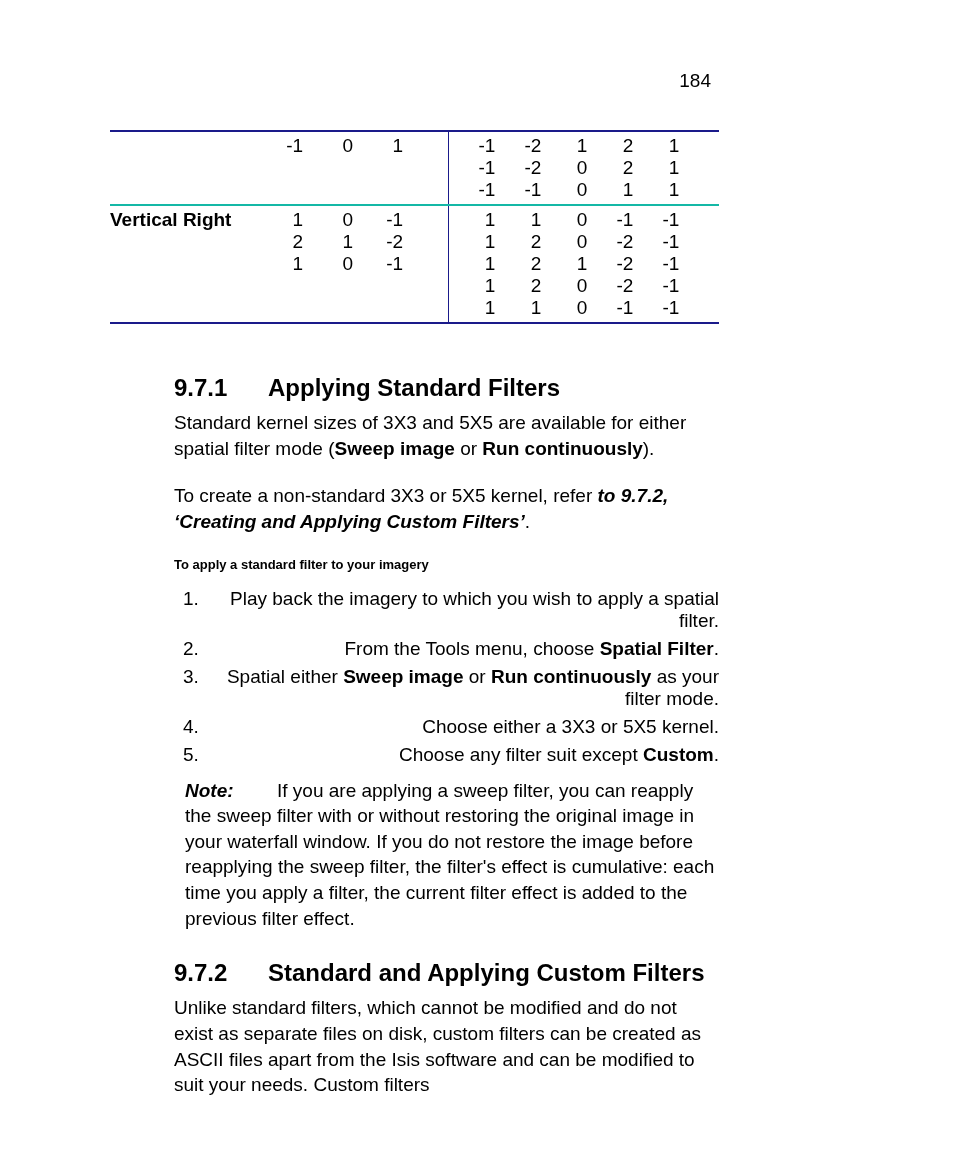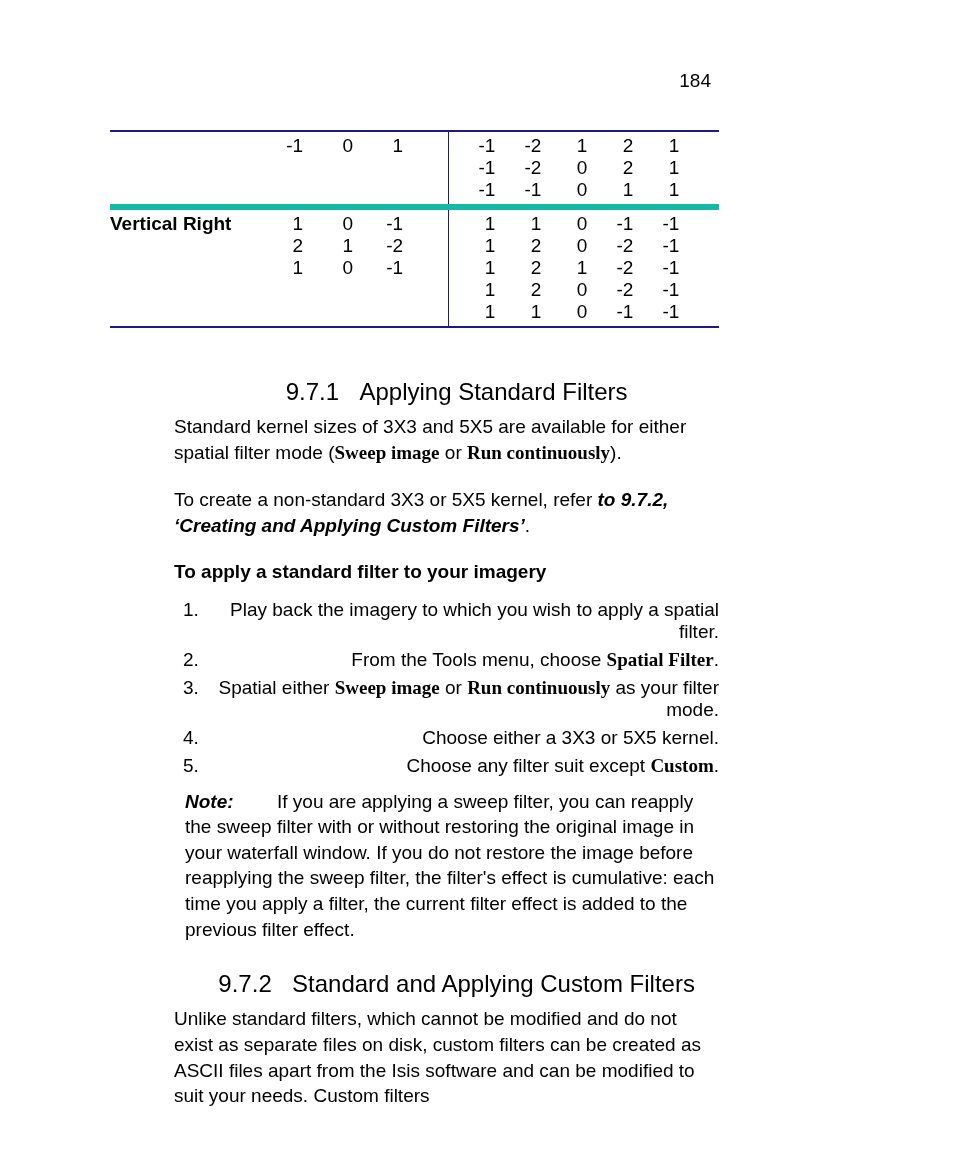--- a/index.html
+++ b/index.html
@@ -25,21 +25,21 @@
     .table-wrap {
       margin-top: 60px;
       border-top: 2px solid #1a1a8a;
       border-bottom: 2px solid #1a1a8a;
     }
     table.kernel {
       width: 100%;
       border-collapse: collapse;
     }
     table.kernel tr.sep td {
-      border-top: 6px solid #14b8a6;
+      border-top: 2px solid #14b8a6;
     }
     table.kernel td {
       padding: 3px 0;
       font-size: 19px;
       vertical-align: top;
     }
     td.label {
       width: 200px;
       font-weight: bold;
       padding-left: 2px;
@@ -70,39 +70,38 @@
     .mrow .c5 {
       width: 46px;
       text-align: right;
     }
     .content {
       margin-top: 50px;
       padding-left: 64px;
     }
     h2.subhead {
       font-size: 24px;
-      font-weight: normal;
+      font-weight: bold;
       margin: 0 0 8px 0;
-      text-align: center;
     }
     h2.subhead .num {
       display: inline-block;
       width: 94px;
     }
     p.para {
       font-size: 19px;
       line-height: 1.35;
       margin: 0 0 22px 0;
     }
     p.spaced {
     }
-    .bold { font-weight: bold; font-family: Liberation Serif, serif; }
+    .bold { font-weight: bold; }
     .boldit { font-weight: bold; font-style: italic; }
     .subtitle {
-      font-size: 19px;
+      font-size: 13px;
       font-weight: bold;
       margin: 0 0 16px 0;
     }
     ol.steps {
       font-size: 19px;
       margin: 0 0 12px 0;
       padding-left: 30px;
     }
     ol.steps li {
       margin-bottom: 6px;

